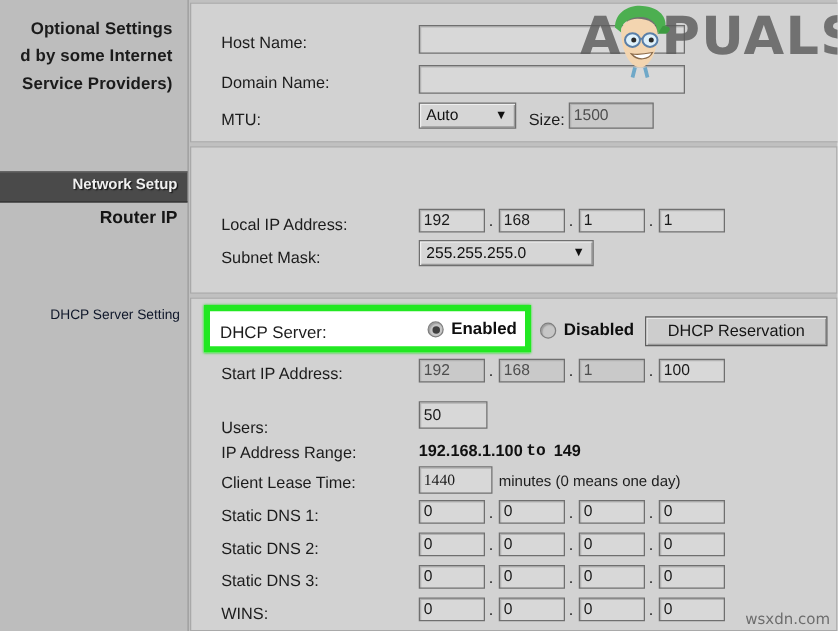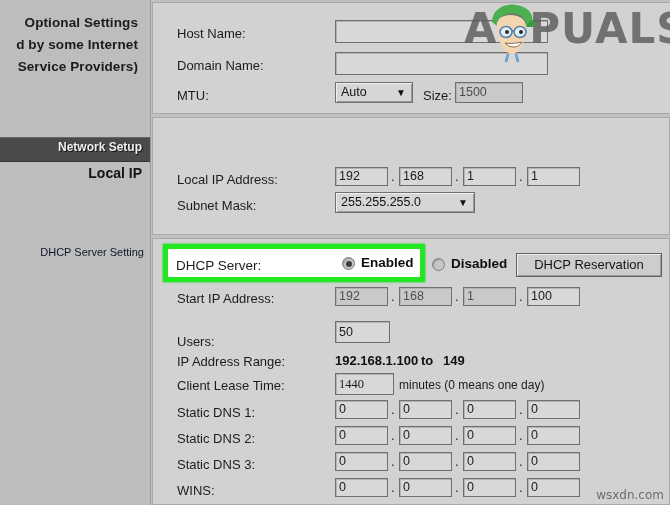--- a/index.html
+++ b/index.html
@@ -242,21 +242,21 @@
     <div class="opt-head">
       <div>Optional Settings</div>
       <div>d by some Internet</div>
       <div>Service Providers)</div>
     </div>
 
     <div class="netsetup-bar">
       <span>Network Setup</span>
     </div>
 
-    <div class="routerip">Local IP</div>
+    <div class="routerip">Router IP</div>
 
     <div class="dhcp-side">DHCP Server Setting</div>
   </div>
 
   <div class="panel panel-a">
     <div class="lbl" style="left:24px; top:23px;">Host Name:</div>
     <div class="inp lite" style="left:182px; top:17px; width:213px; height:23px;"></div>
 
     <div class="lbl" style="left:24px; top:55px;">Domain Name:</div>
     <div class="inp lite" style="left:182px; top:49px; width:213px; height:23px;"></div>
@@ -307,21 +307,21 @@
     <div class="dot" style="left:302px; top:50px;">.</div>
     <div class="inp dim" style="left:310px; top:48px; width:53px;">1</div>
     <div class="dot" style="left:366px; top:50px;">.</div>
     <div class="inp lite" style="left:374px; top:48px; width:53px;">100</div>
 
     <div class="lbl" style="left:24px; top:95px;">Users:</div>
     <div class="inp lite" style="left:182px; top:82px; width:55px; height:22px; line-height:20px;">50</div>
 
     <div class="lbl" style="left:24px; top:115px;">IP Address Range:</div>
     <div class="strong" style="left:182px; top:114px;">192.168.1.100</div>
-    <div class="strong" style="left:268px; top:114px;">to</div>
+    <div class="strong" style="left:268px; top:114px;font-family:Liberation Mono, monospace;">to</div>
     <div class="strong" style="left:290px; top:114px;">149</div>
 
     <div class="lbl" style="left:24px; top:139px;">Client Lease Time:</div>
     <div class="inp lite" style="left:182px; top:134px; width:59px; height:22px; line-height:20px;font-family:Liberation Serif, serif;">1440</div>
     <div class="plain" style="left:246px; top:139px;">minutes (0 means one day)</div>
 
     <div class="lbl" style="left:24px; top:166px;">Static DNS 1:</div>
     <div class="inp lite" style="left:182px; top:161px; width:53px;">0</div>
     <div class="dot" style="left:238px; top:163px;">.</div>
     <div class="inp lite" style="left:246px; top:161px; width:53px;">0</div>

